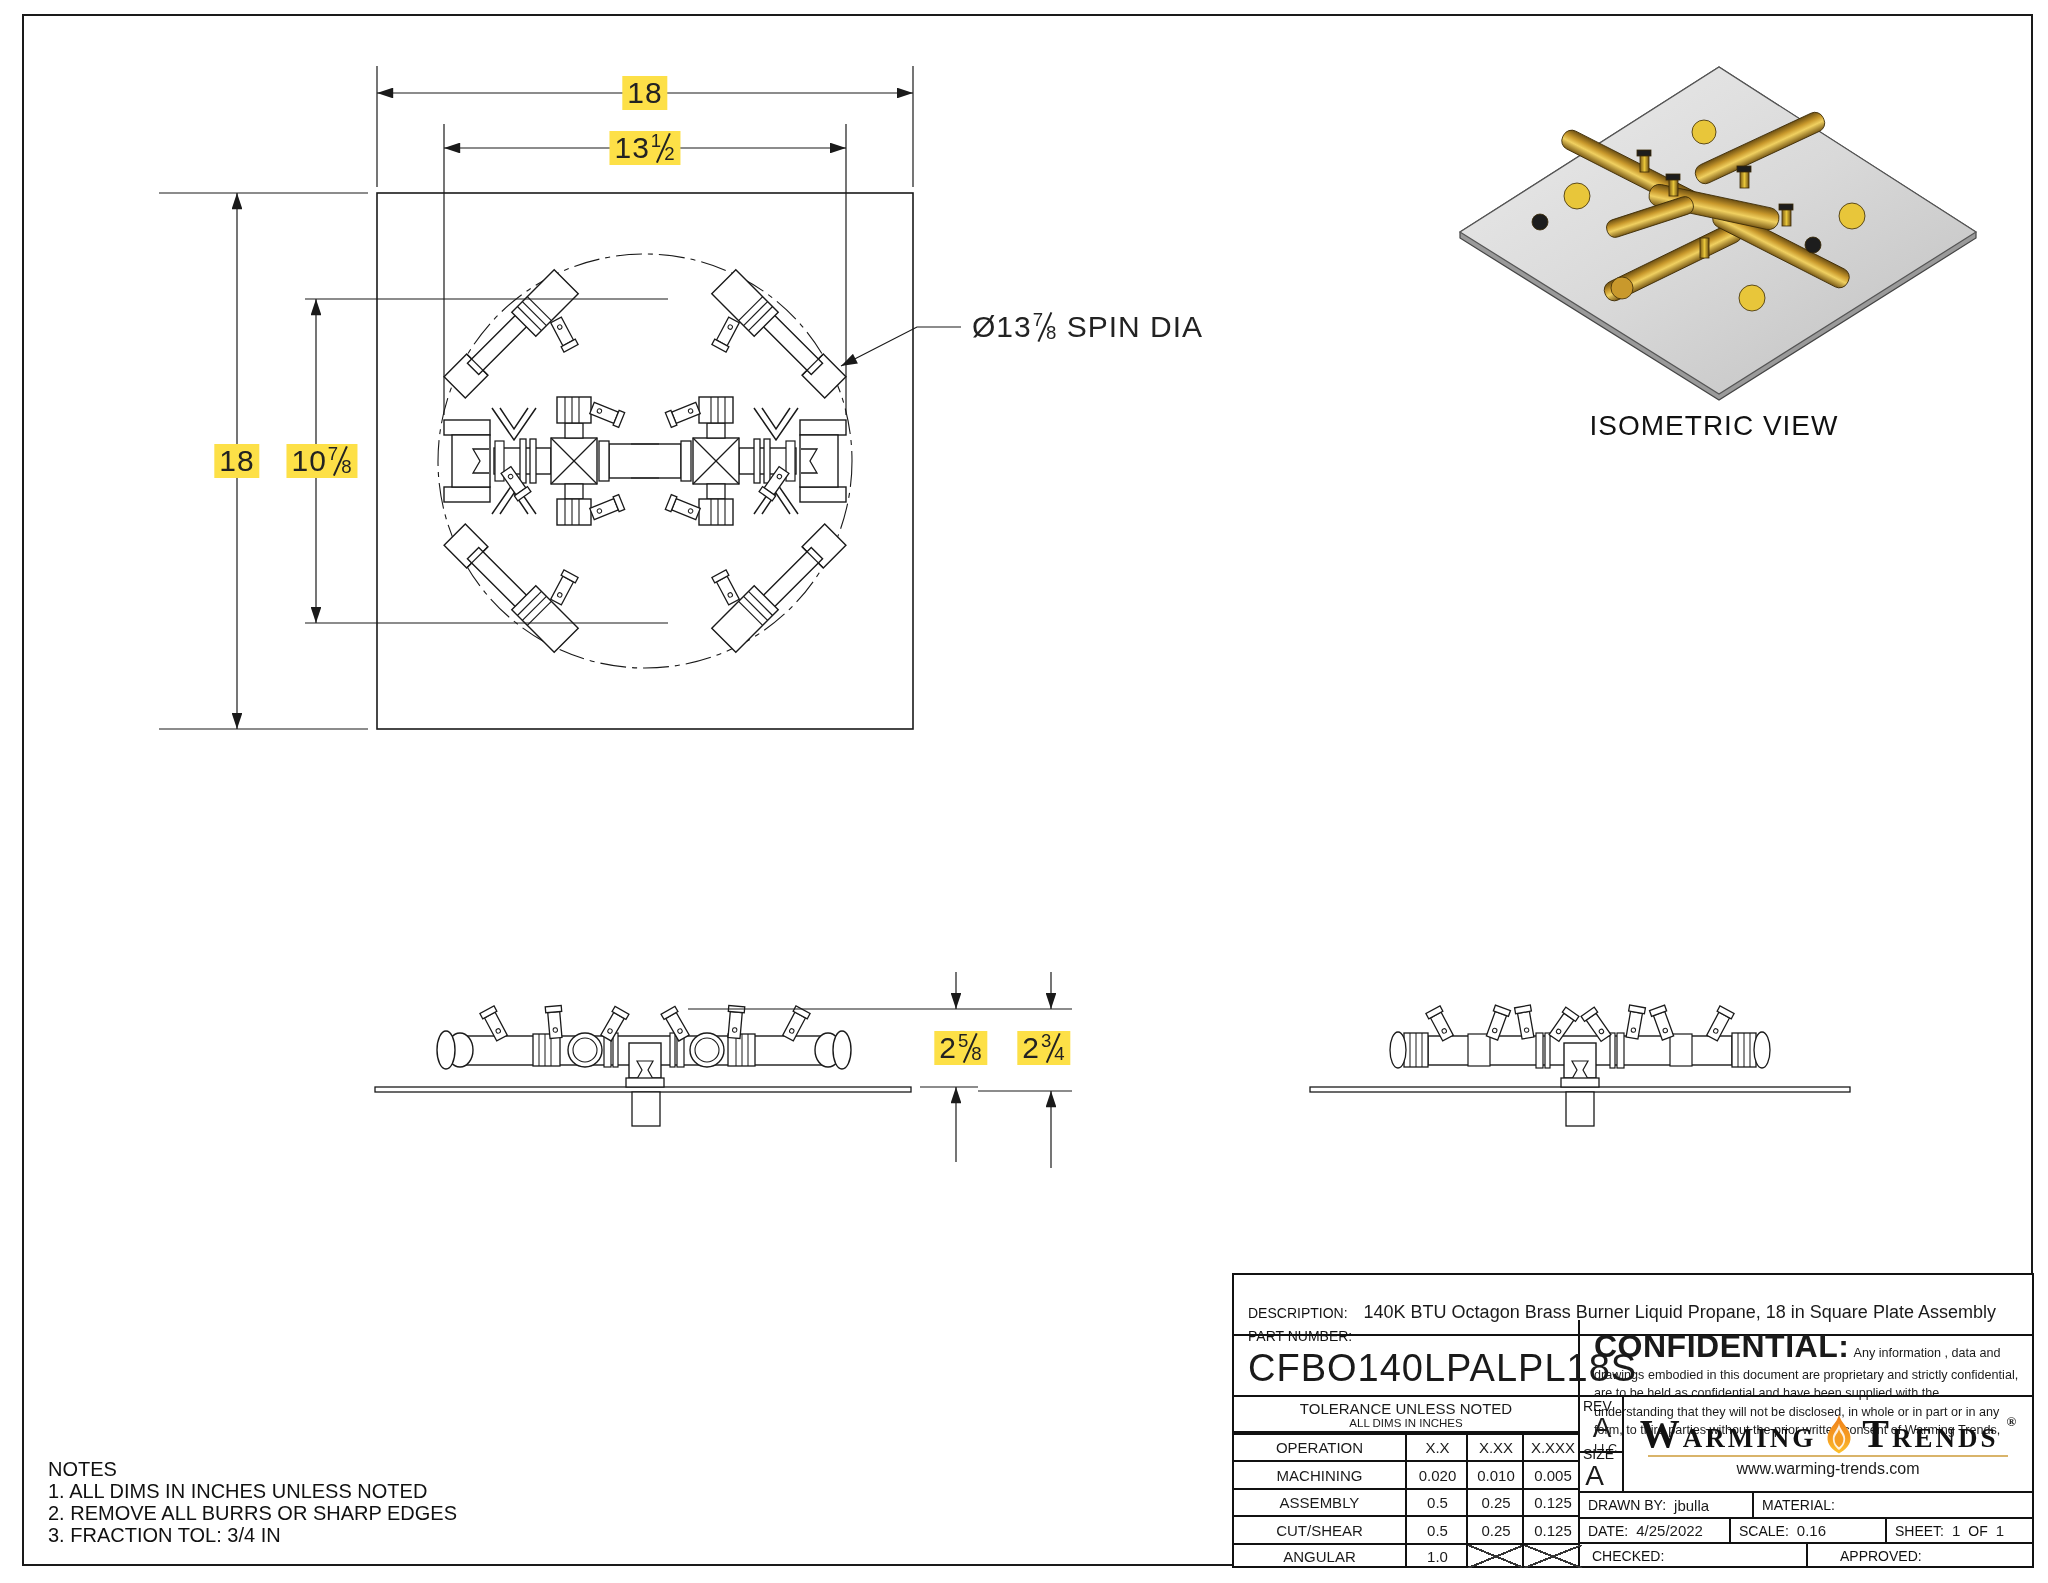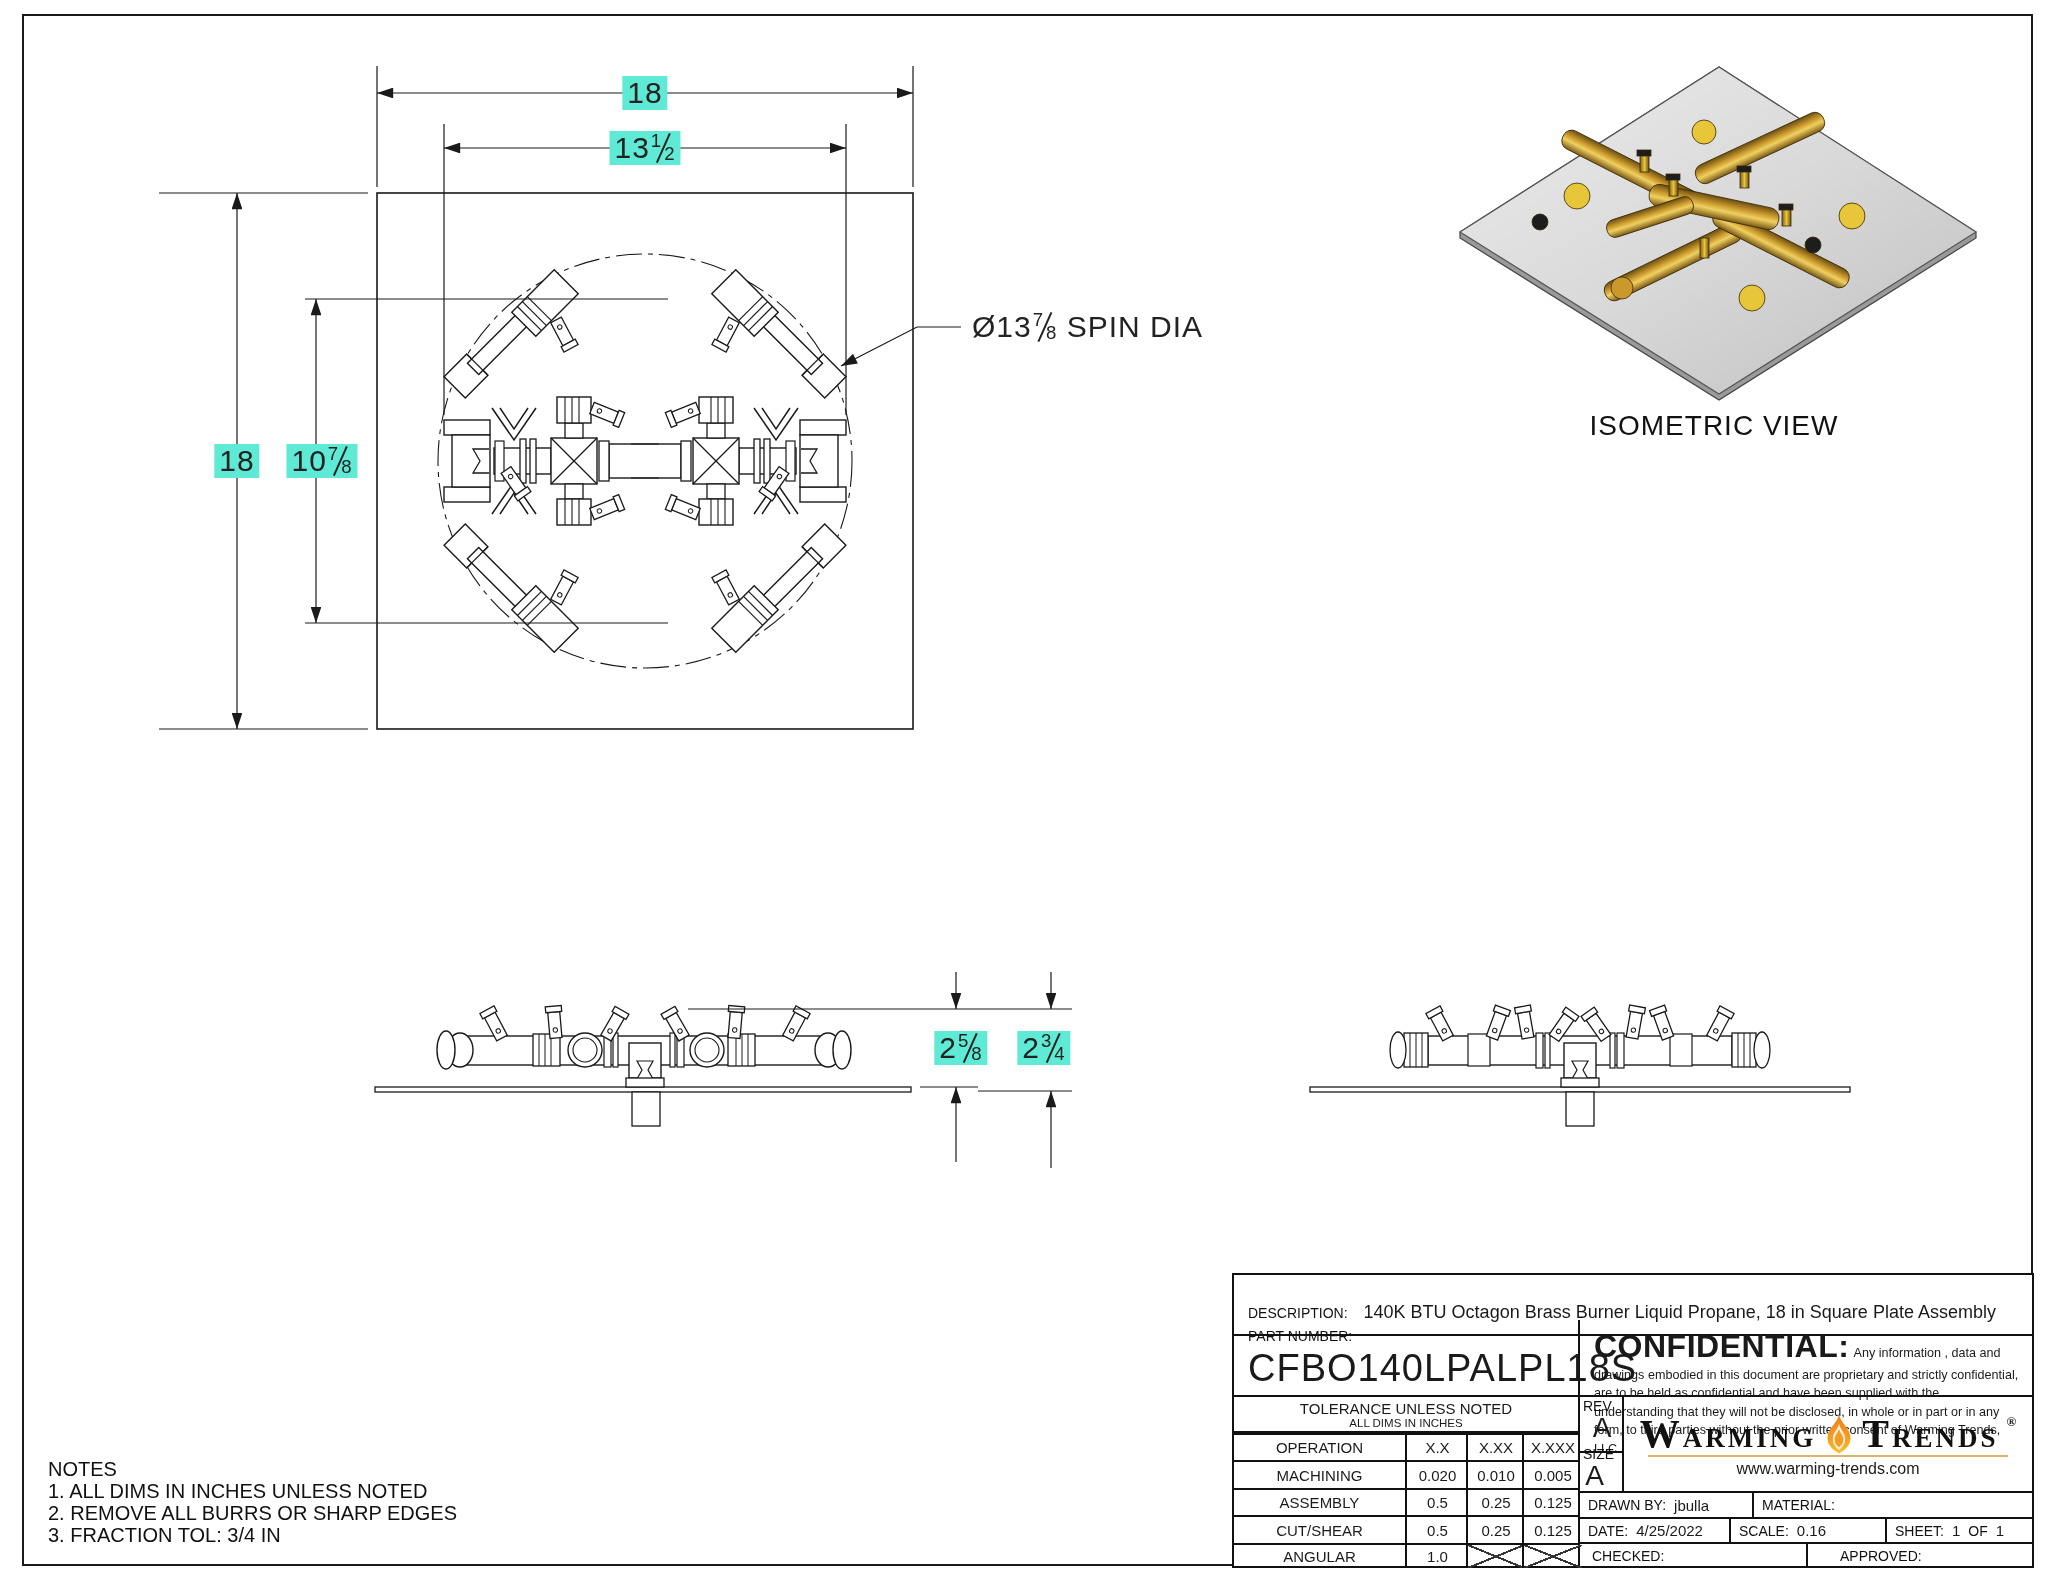--- a/index.html
+++ b/index.html
@@ -1,20 +1,20 @@
 <!DOCTYPE html>
 <html><head>
 <meta charset="utf-8">
 <style>
   html,body{margin:0;padding:0;background:#fff;}
   body{width:2048px;height:1583px;position:relative;font-family:"Liberation Sans",sans-serif;color:#1a1a1a;overflow:hidden;}
   #sheet-border{position:absolute;left:22px;top:14px;width:2011px;height:1552px;border:2px solid #1a1a1a;box-sizing:border-box;}
   #linework{position:absolute;left:0;top:0;z-index:1;}
   #textlayer{position:absolute;left:0;top:0;width:2048px;height:1583px;z-index:2;}
-  .dimtext{position:absolute;transform:translate(-50%,-50%);background:#5eead4;padding:0 5px;font-size:30px;letter-spacing:1px;color:#222;white-space:nowrap;display:flex;align-items:center;}
+  .dimtext{position:absolute;transform:translate(-50%,-50%);background:#fde047;padding:0 5px;font-size:30px;letter-spacing:1px;color:#222;white-space:nowrap;display:flex;align-items:center;}
   .nobg{background:transparent;}
   .callout{transform:translate(0,-50%);}
   .fr{display:inline-flex;align-items:center;margin-left:1px;}
   .fn{font-size:.62em;transform:translateY(-.38em);}
   .fd{font-size:.62em;transform:translateY(.34em);}
   .fbar{display:inline-block;width:2px;height:1.05em;background:#222;transform:rotate(24deg);margin:0 0px;}
   #iso-label{position:absolute;transform:translate(-50%,0);font-size:28px;letter-spacing:1px;color:#111;}
   
   #notes{position:absolute;left:48px;top:1458px;font-size:20px;line-height:22px;color:#111;}
   

